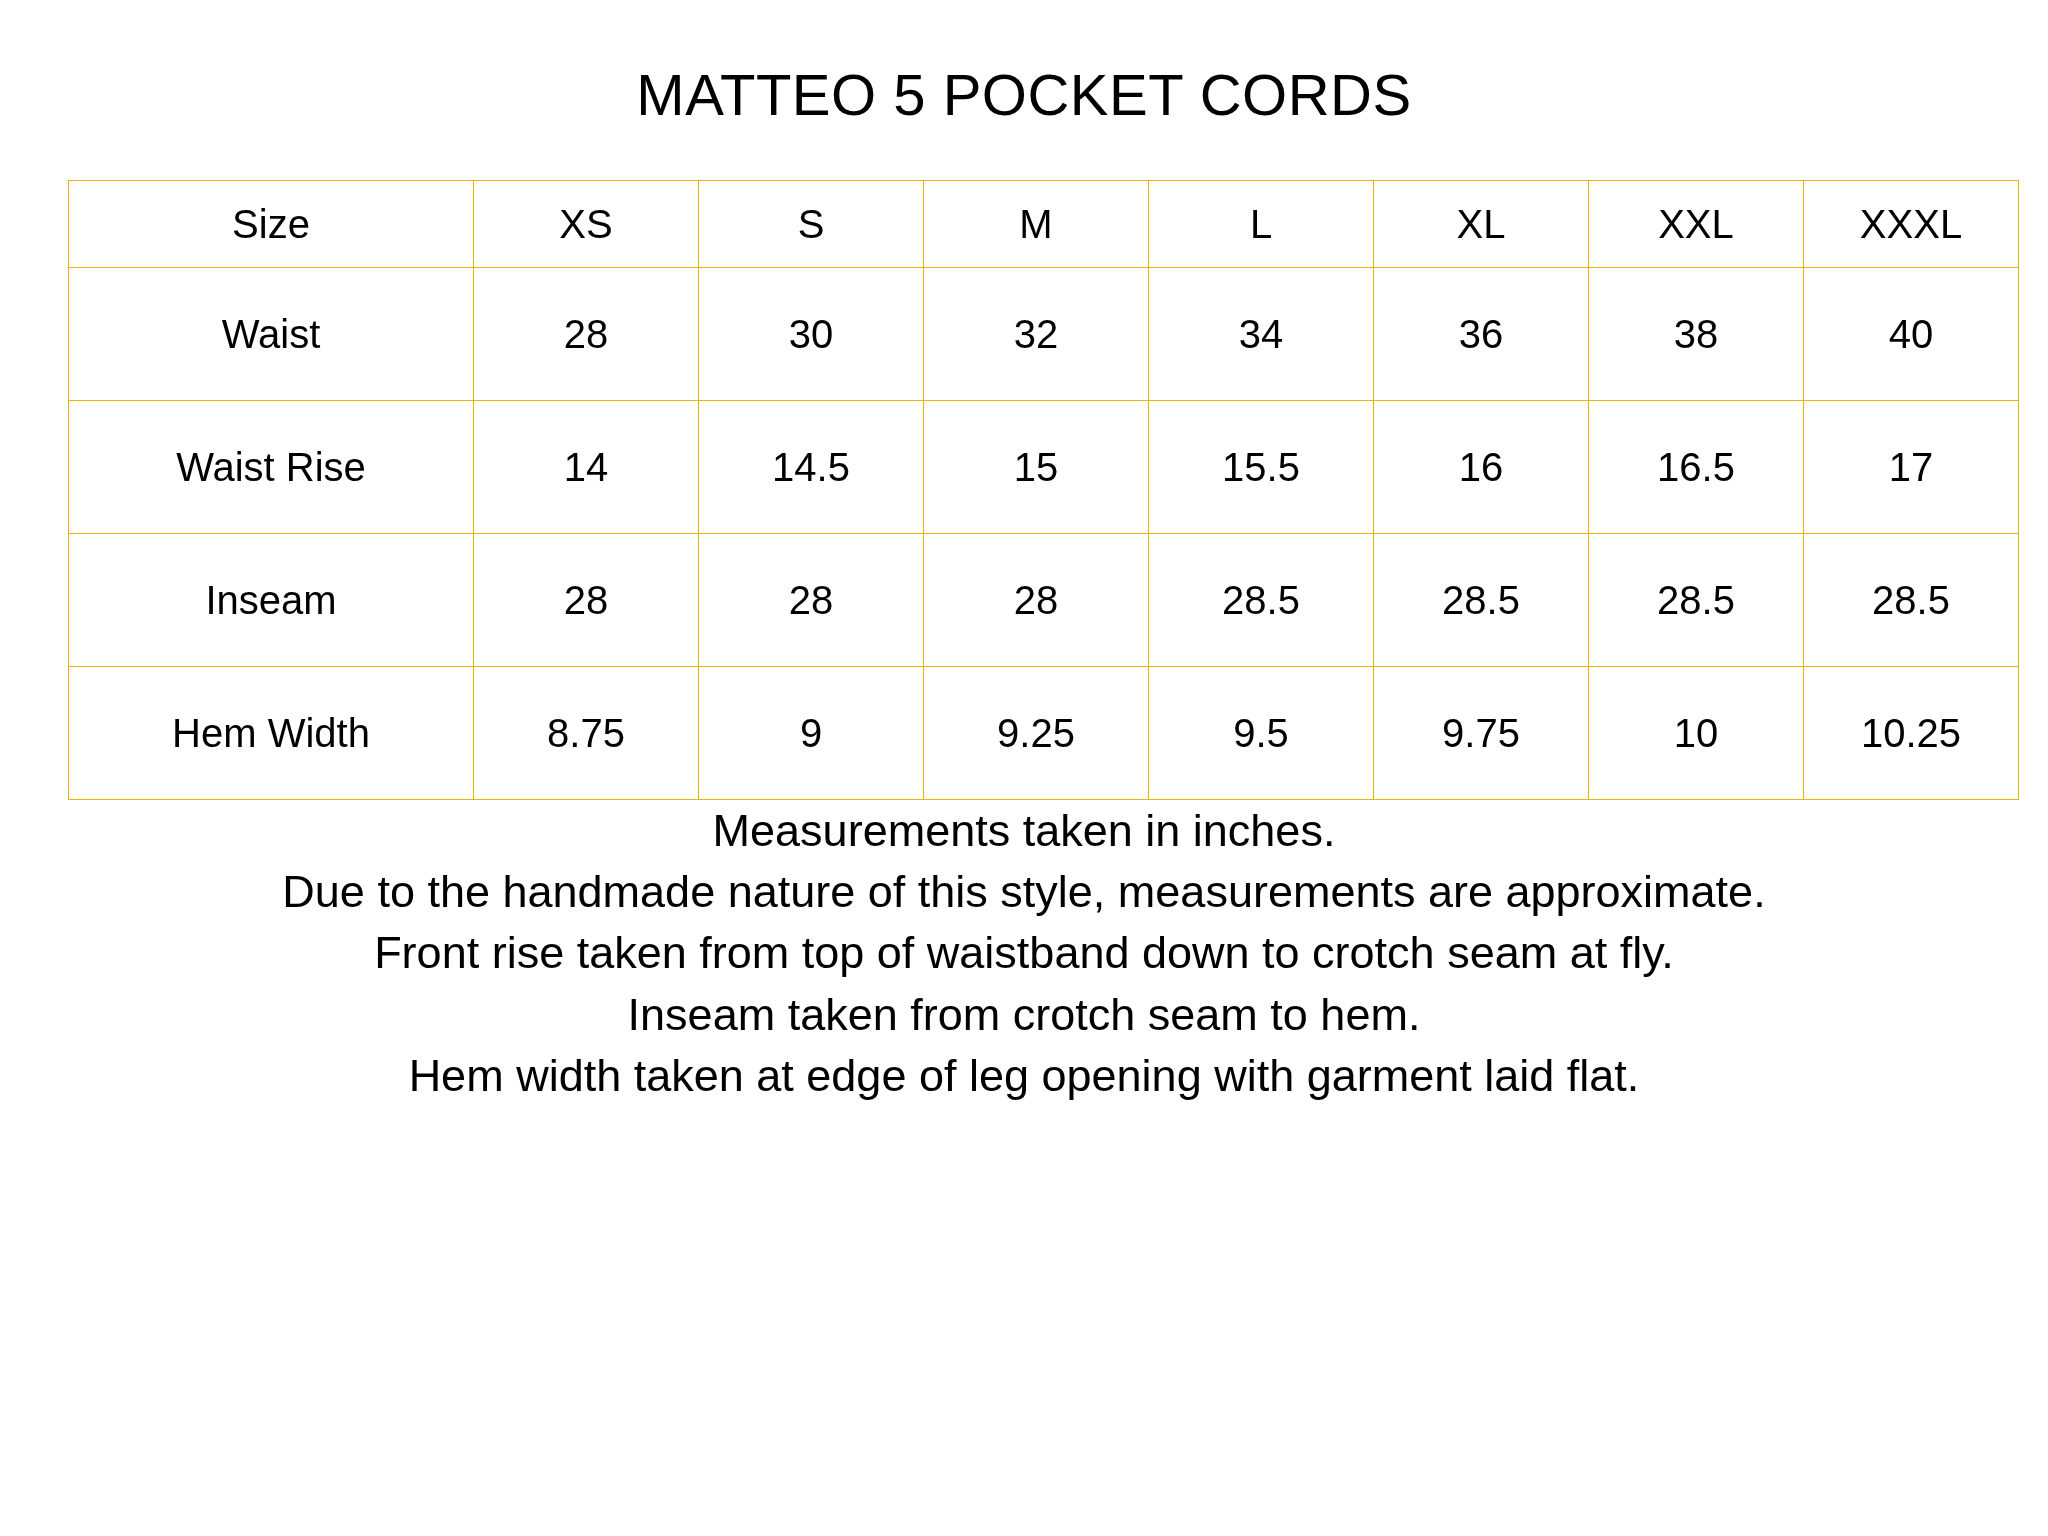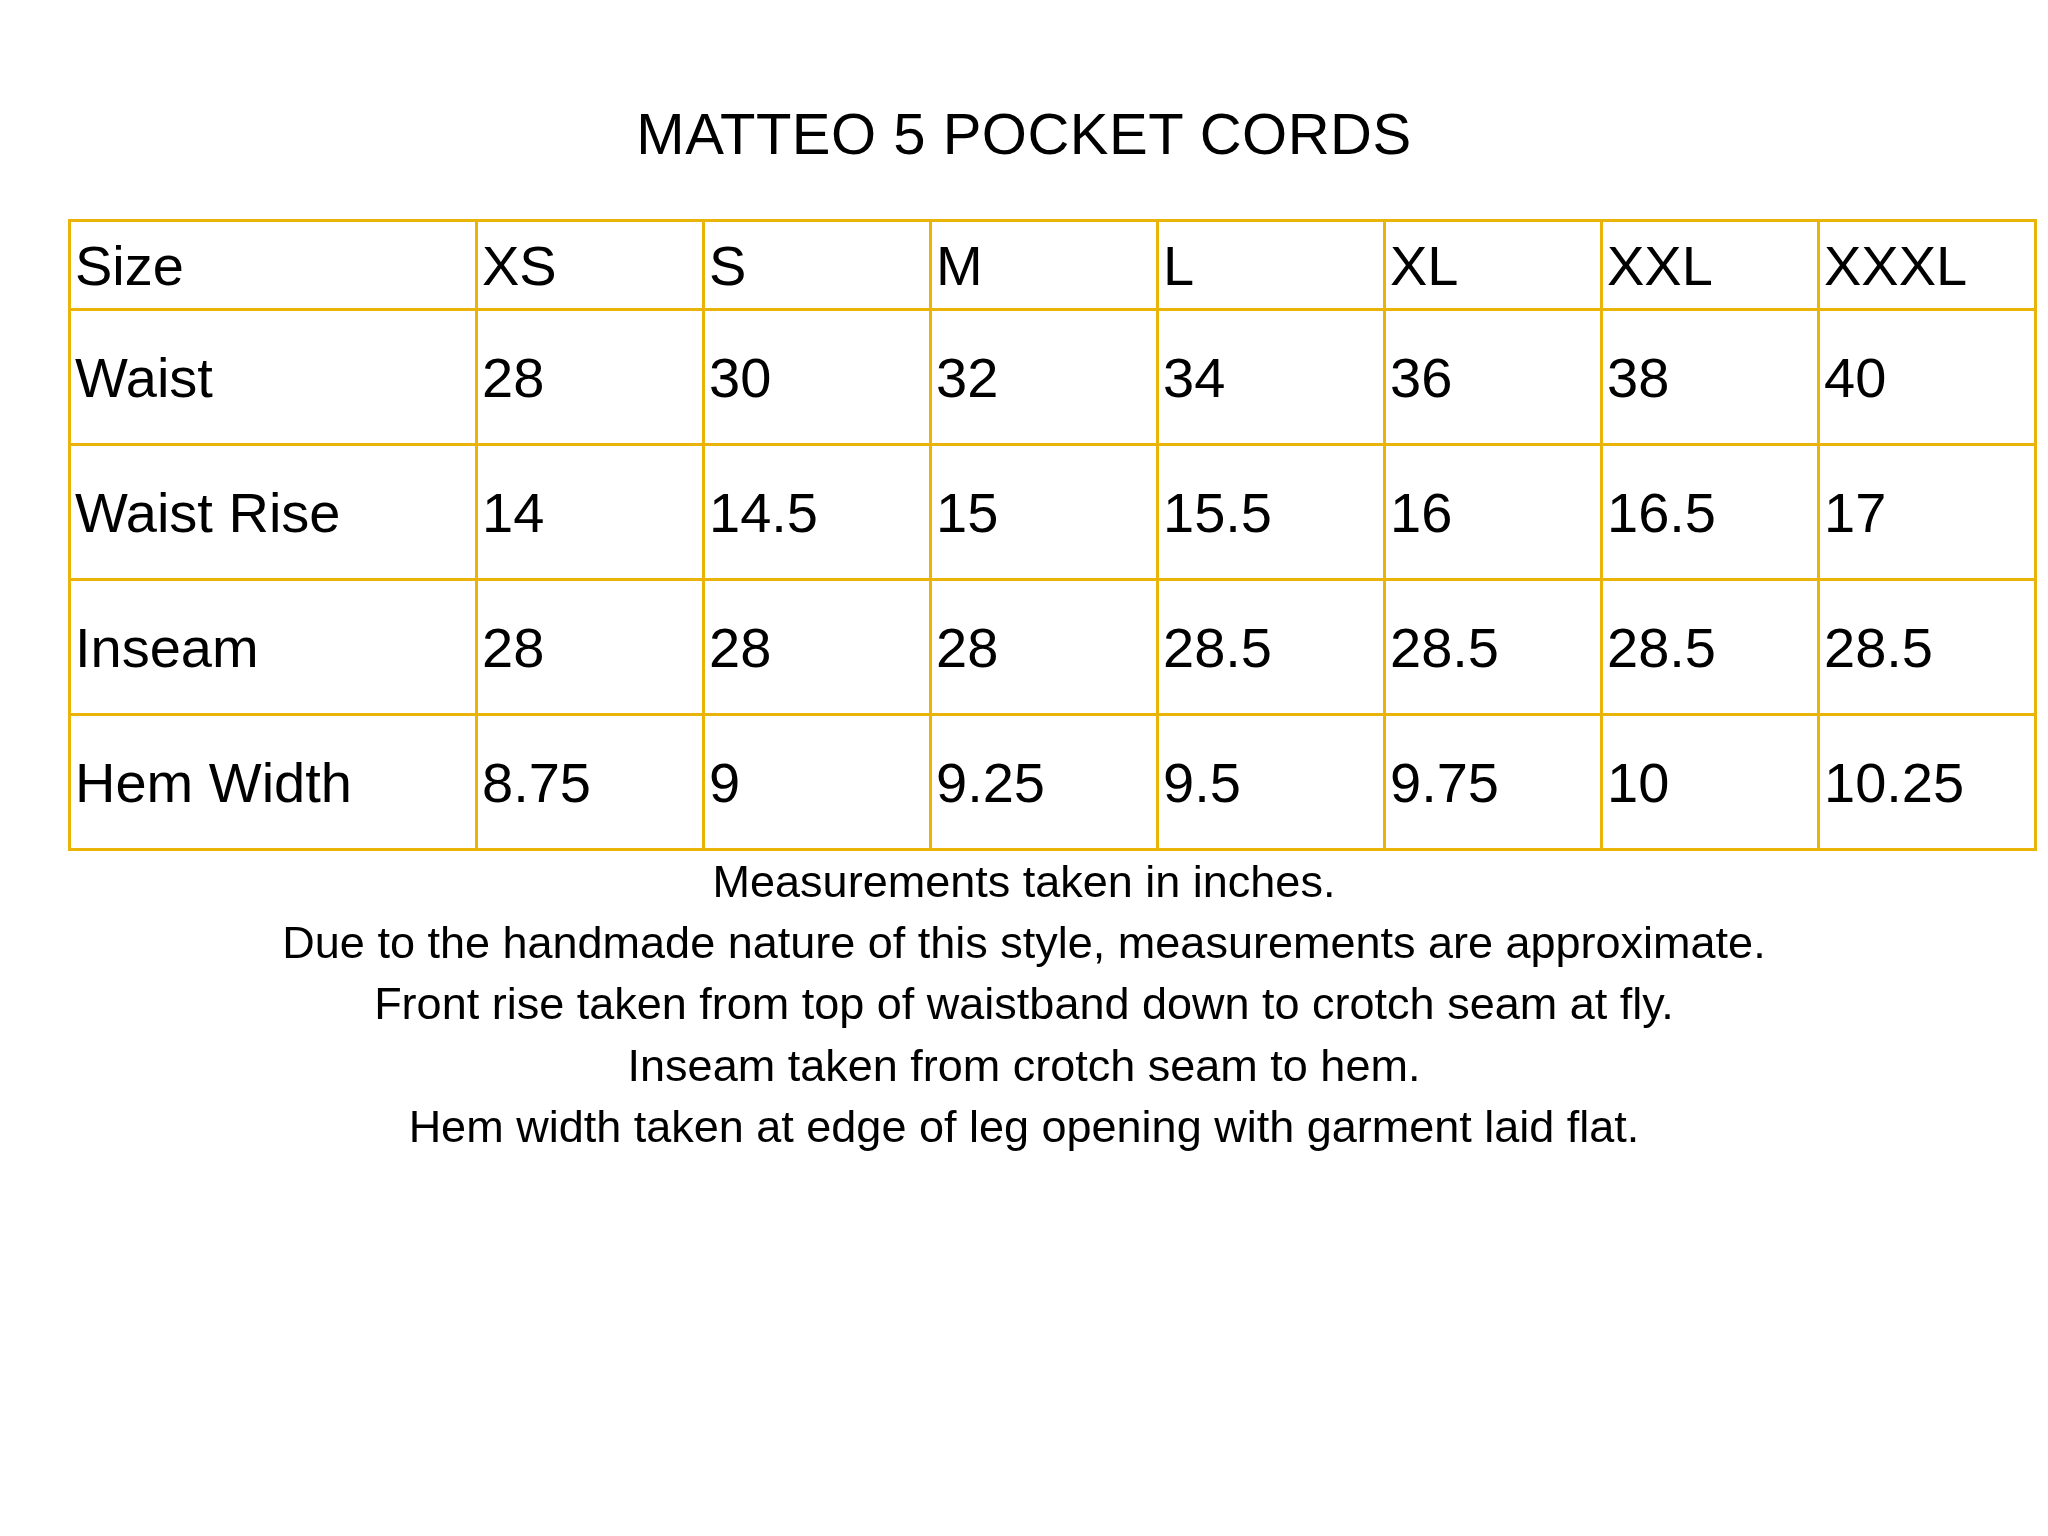--- a/index.html
+++ b/index.html
@@ -19,39 +19,39 @@
     width: 2048px;
     height: 1536px;
     box-sizing: border-box;
   }
   .title {
     text-align: center;
     font-size: 58px;
     font-weight: 400;
     letter-spacing: 0.5px;
     margin: 0;
-    padding-top: 100px;
+    padding-top: 61px;
     color: #000;
   }
   .table-wrap {
     margin: 0 auto;
     padding-top: 52px;
     width: 1912px;
   }
   table.size-chart {
     border-collapse: collapse;
     width: 1912px;
     table-layout: fixed;
     margin: 0 auto;
   }
   table.size-chart td {
-    border: 3px solid #eab308;
-    text-align: left;
+    border: 1px solid #eab308;
+    text-align: center;
     vertical-align: middle;
-    font-size: 56px;
+    font-size: 40px;
     font-weight: 400;
     height: 132px;
     padding: 0 4px;
     white-space: nowrap;
   }
   table.size-chart tr:first-child td {
     height: 86px;
   }
   table.size-chart td.rowhead {
     width: 396px;

